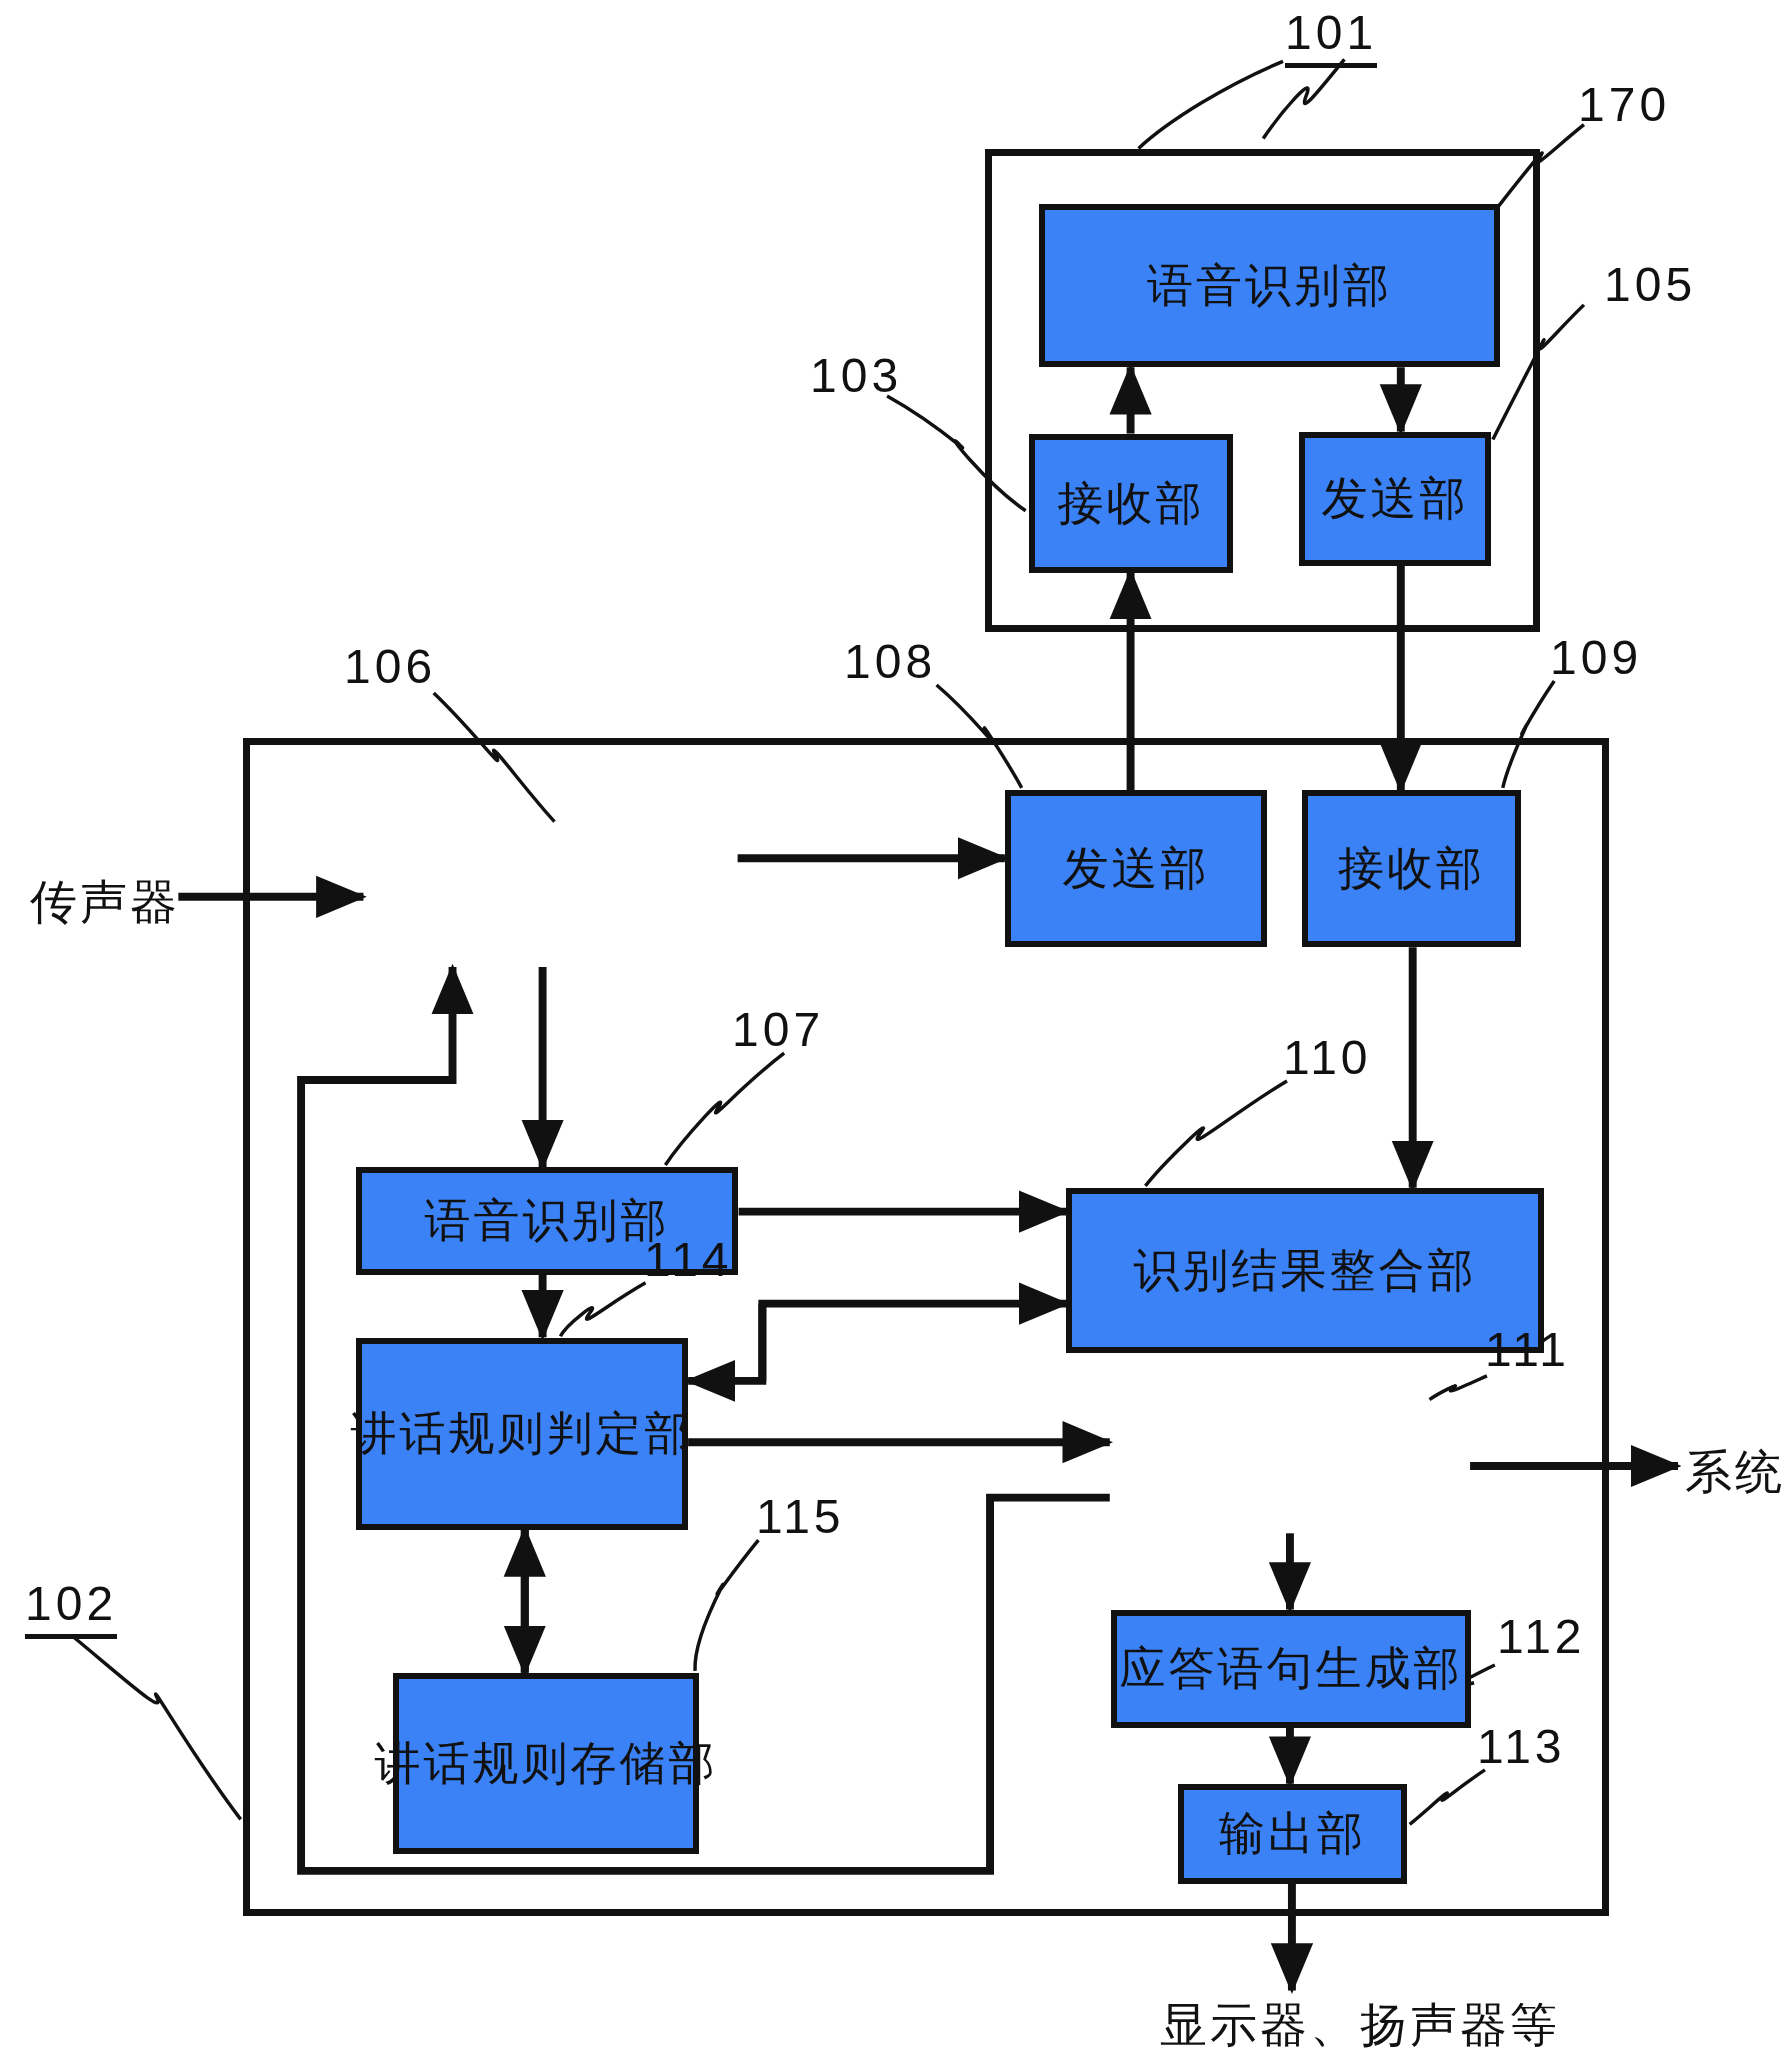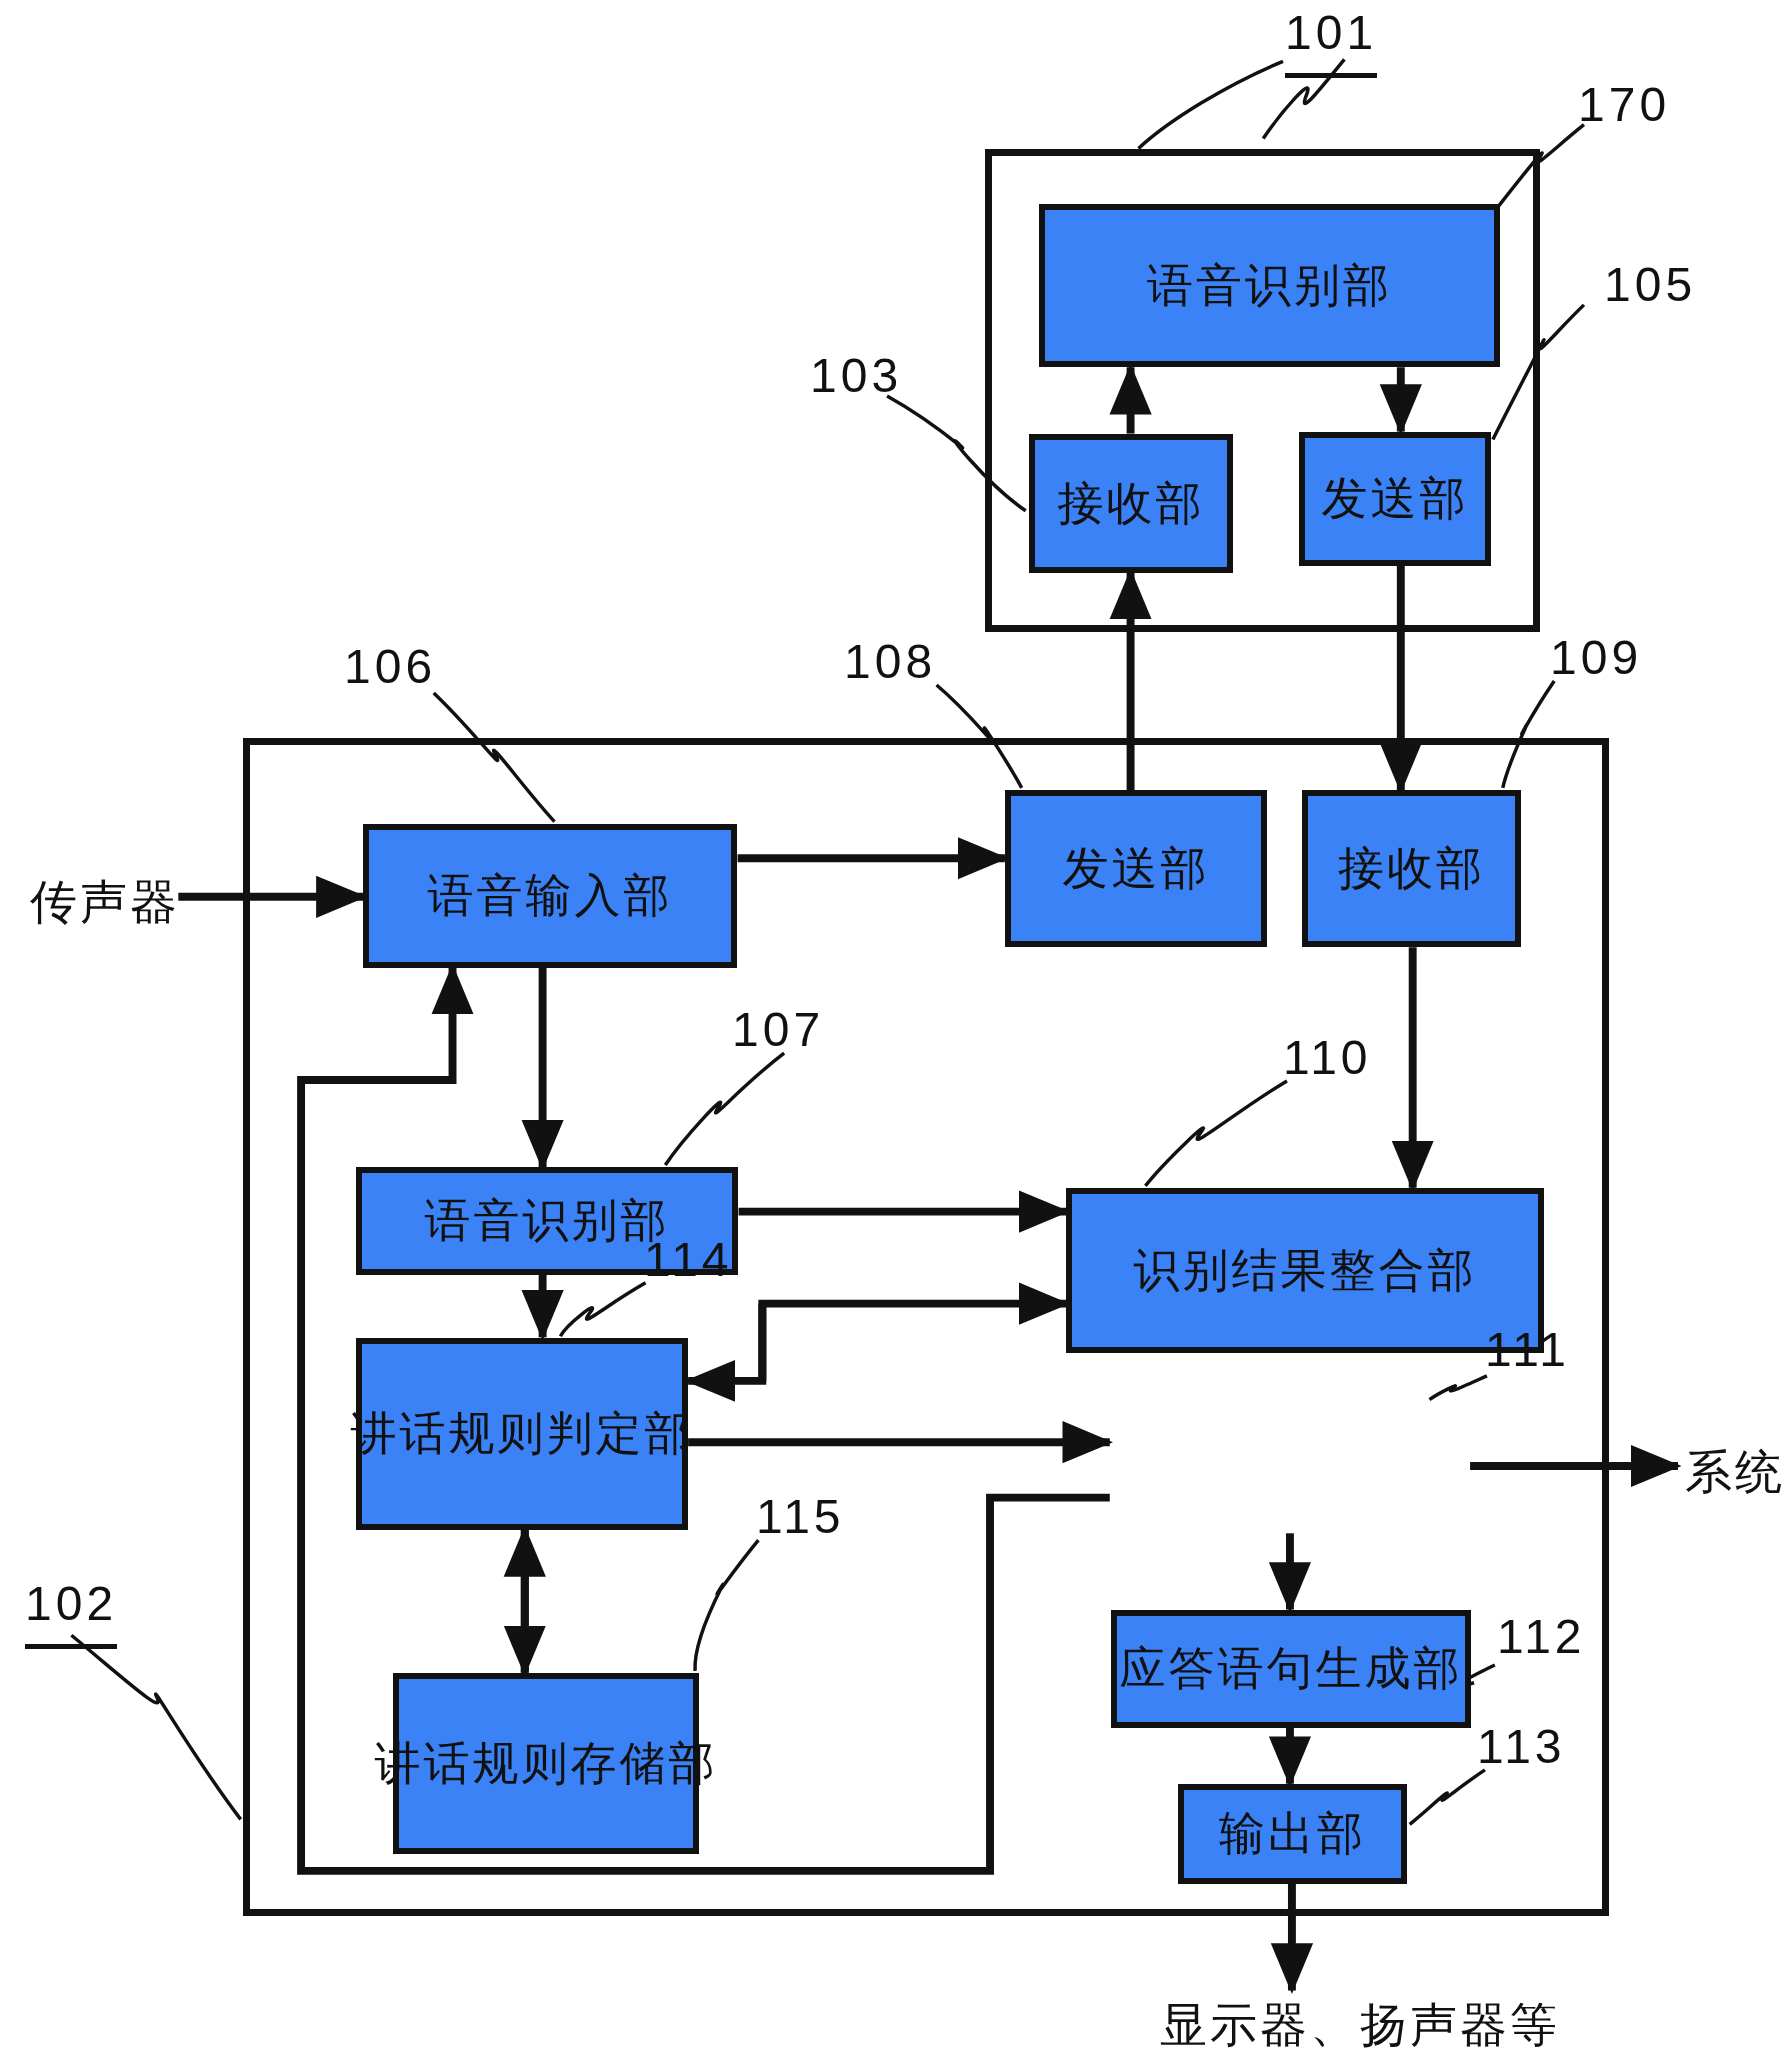--- a/index.html
+++ b/index.html
@@ -29,21 +29,21 @@
     white-space:nowrap;
   }
   .ref{
     position:absolute;
     font-family:"Liberation Sans", sans-serif;
     font-size:48px;
     letter-spacing:4px;
     color:#111;
     white-space:nowrap;
   }
-  .ref.underlined{border-bottom:5px solid #111;padding-bottom:13px;text-align:center;}
+  .ref.underlined{border-bottom:5px solid #111;padding-bottom:3px;text-align:center;}
   .ext-label{
     position:absolute;
     font-size:47px;
     letter-spacing:3px;
     color:#111;
     white-space:nowrap;
   }
 </style>
 </head>
 <body>
@@ -107,23 +107,20 @@
   <div class="block" style="left:1039px;top:204px;width:461px;height:163px;">
     <span>语音识别部</span>
   </div>
   <div class="block" style="left:1029px;top:434px;width:204px;height:139px;">
     <span>接收部</span>
   </div>
   <div class="block" style="left:1299px;top:432px;width:192px;height:134px;">
     <span>发送部</span>
   </div>
 
-  <div class="block" style="left:363px;top:824px;width:374px;height:144px;">
-    <span>语音输入部</span>
-  </div>
   <div class="block" style="left:1005px;top:790px;width:262px;height:157px;">
     <span>发送部</span>
   </div>
   <div class="block" style="left:1302px;top:790px;width:219px;height:157px;">
     <span>接收部</span>
   </div>
   <div class="block" style="left:356px;top:1167px;width:382px;height:108px;">
     <span>语音识别部</span>
   </div>
   <div class="block" style="left:1066px;top:1188px;width:478px;height:165px;">

